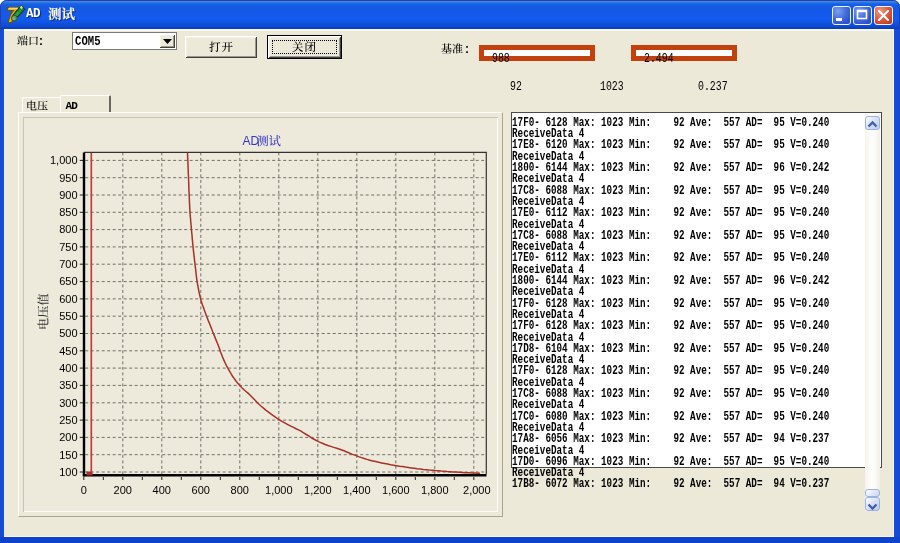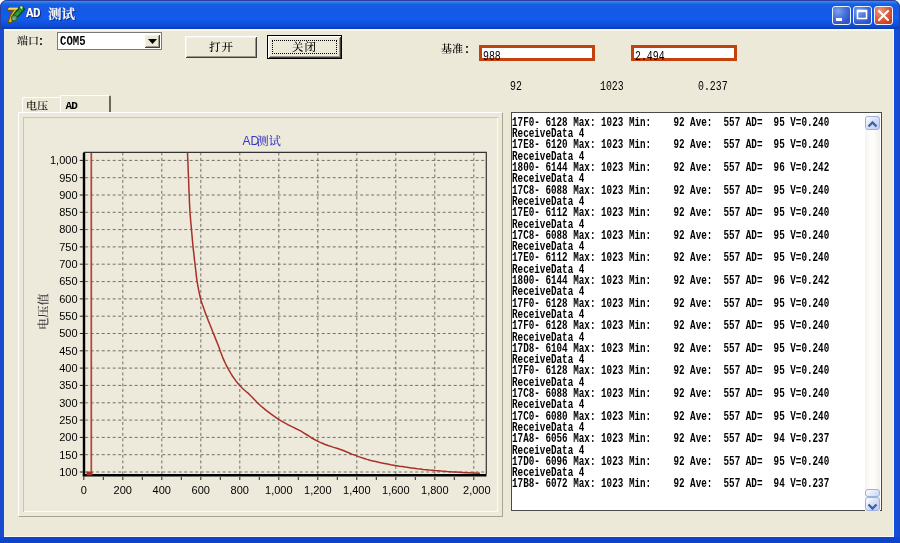--- a/index.html
+++ b/index.html
@@ -9,28 +9,28 @@
 .client{left:4px;top:29px;width:890px;height:508px;background:#ece9d8;border-top:2px solid #f8f7f2;border-right:1px solid #f8f7f2;border-bottom:1px solid #f8f7f2}
 .bL{left:0;top:29px;width:4px;height:514px;background:linear-gradient(90deg,#1a49c8,#0f4fe0)}
 .bR{left:894px;top:29px;width:6px;height:514px;background:linear-gradient(90deg,#0f4fe0,#1a49c8)}
 .bB{left:0;top:537px;width:900px;height:6px;background:#0f43cc}
 .capbtn{top:6px;width:19px;height:19px;border-radius:3px;border:1px solid #eef4fd}
 .mm{background:radial-gradient(circle at 30% 25%,#7da2ef 0%,#4a74dd 40%,#2e55cd 75%,#2a50c8 100%)}
 .cl{background:radial-gradient(circle at 30% 25%,#eb9c7e 0%,#dd6547 40%,#cc4424 75%,#b93a1c 100%)}
 .btn{background:#ece9d8;box-shadow:inset 1px 1px 0 #ffffff,inset -1px -1px 0 #404040,inset 2px 2px 0 #f3f1e6,inset -2px -2px 0 #9d998a;display:flex;align-items:center;justify-content:center}
 .btnd{border:1px solid #000;background:#ece9d8;box-shadow:inset 1px 1px 0 #ffffff,inset -1px -1px 0 #404040,inset 2px 2px 0 #f3f1e6,inset -2px -2px 0 #9d998a;display:flex;align-items:center;justify-content:center}
 .focus{position:absolute;left:4px;top:4px;right:4px;bottom:4px;border:1px dotted #000}
-.edit{background:#fff;border:3px solid #c2410c;font-family:"Liberation Mono",monospace;font-size:12.5px;color:#000;padding:2px 0 0 1px}
+.edit{background:#fff;border:5px solid #c2410c;font-family:"Liberation Mono",monospace;font-size:12.5px;color:#000;padding:2px 0 0 8px}
 .edit span{display:inline-block;transform:scaleX(0.79);transform-origin:0 0}
 .num{font-family:"Liberation Mono",monospace;font-size:12.5px;color:#000;transform:scaleX(0.79);transform-origin:0 0}
 .panel{left:18px;top:112px;width:485px;height:405px;background:#ece9d8;border-top:1px solid #fff;border-left:1px solid #fff;border-right:1px solid #a9a592;border-bottom:1px solid #a9a592}
 .chartbox{left:23px;top:117px;width:475px;height:395px;background:#edeadb;box-shadow:inset 1px 1px 0 #c9c5b5, inset -1px -1px 0 #fdfcf8}
 .tab1{left:22px;top:97px;width:38px;height:15px;background:#ece9d8;border-top:1px solid #fff;border-left:1px solid #fff;border-radius:2px 0 0 0}
 .tab2{left:60px;top:95px;width:51px;height:17px;background:#ece9d8;border-top:1px solid #fff;border-left:1px solid #fff;border-right:2px solid #6a675c;border-radius:2px 2px 0 0}
-.list{left:511px;top:112px;width:371px;height:399px;background:#fff;border:1px solid #4a4a4a}
+.list{left:511px;top:112px;width:371px;height:356px;background:#fff;border:1px solid #4a4a4a}
 .ltext{position:absolute;left:0.3px;top:4.9px;font-family:"Liberation Mono",monospace;font-size:12.5px;line-height:11.3px;white-space:nowrap;color:#000;font-weight:bold;transform:scaleX(0.742);transform-origin:0 0}
 .sb{position:absolute;right:1.5px;top:1px;width:15px;height:397px;background:linear-gradient(90deg,#f5f3ec,#fdfdfc 40%,#fdfdfc 60%,#f1efe7)}
 .sbtn{position:absolute;left:0px;width:15px;height:14px;border-radius:3px;border:1px solid #9cb1dd;background:linear-gradient(135deg,#fdfeff 0%,#d7e0f7 50%,#bccbf3 100%)}
 .thumb{position:absolute;left:0px;top:375px;width:15px;height:8px;border-radius:3px;border:1px solid #9cb1dd;background:linear-gradient(135deg,#fdfeff,#c7d4f5)}
 </style></head><body>
 <svg width="0" height="0" style="position:absolute">
     <defs>
       <path id="gm6d4b" d="M548 629 442 655C442 256 448 66 236 -65L250 -83C514 36 504 240 511 607C534 607 544 617 548 629ZM493 191 482 183C529 135 585 55 599 -9C678 -66 737 101 493 191ZM310 800V200H321C355 200 377 215 377 221V738H581V222H592C624 222 649 238 649 243V732C671 735 682 741 690 749L613 810L577 767H389ZM955 811 849 823V28C849 14 844 8 828 8C810 8 723 16 723 16V0C762 -5 784 -14 797 -26C810 -39 815 -58 817 -81C908 -72 918 -36 918 21V784C943 787 953 796 955 811ZM816 699 718 710V147H730C754 147 780 161 780 170V673C805 676 813 685 816 699ZM95 205C84 205 54 205 54 205V184C74 182 88 179 101 170C122 155 128 70 112 -32C115 -65 130 -82 149 -82C187 -82 209 -54 211 -10C215 75 183 120 182 167C181 192 187 224 193 255C202 304 258 524 287 643L269 646C135 261 135 261 120 227C111 205 107 205 95 205ZM44 603 34 596C68 565 108 511 120 467C195 418 256 565 44 603ZM109 831 100 823C138 791 184 736 197 689C277 637 335 796 109 831Z"></path>
       <path id="gm8bd5" d="M103 836 91 829C133 782 185 706 200 646C280 593 337 753 103 836ZM237 531C258 536 271 543 275 550L201 613L163 573H35L44 543H162V102C162 83 156 76 121 57L175 -36C185 -30 198 -17 204 4C277 82 338 157 370 197L361 208L237 120ZM767 823 649 836C649 755 650 678 652 604H308L316 574H654C666 307 706 93 836 -29C871 -65 933 -98 965 -67C976 -55 972 -33 946 11L963 168L951 170C938 128 920 81 908 55C899 36 895 35 881 49C772 145 739 343 732 574H946C960 574 971 579 974 590C944 617 899 653 887 663C935 670 952 764 795 810L785 804C811 772 841 718 847 676C858 667 870 663 880 662L833 604H732C730 666 731 730 732 795C757 798 766 810 767 823ZM590 469 548 414H321L329 385H451V101C386 85 332 72 300 67L345 -20C354 -16 362 -8 366 4C503 62 604 111 675 145L671 159L527 121V385H641C655 385 664 390 666 401C637 430 590 469 590 469Z"></path>
       <path id="gm7aef" d="M141 832 129 827C155 784 182 718 183 664C250 600 333 742 141 832ZM87 554 71 548C111 449 116 303 113 229C157 154 258 325 87 554ZM318 687 270 623H39L47 594H378C392 594 401 599 404 610C371 642 318 687 318 687ZM941 774 832 785V594H697V802C720 806 729 815 731 828L626 838V594H493V748C523 753 532 761 534 772L422 783V599C411 592 400 583 393 576L474 524L501 564H832V527H845C861 527 877 531 888 536L844 481H365L373 451H596C586 417 573 373 562 341H474L395 376V-77H407C438 -77 468 -60 468 -53V312H557V-34H566C597 -34 616 -20 616 -16V312H701V-11H711C741 -11 760 4 761 8V312H845V28C845 16 842 11 830 11C818 11 773 15 773 15V-1C798 -5 811 -13 820 -25C827 -36 829 -57 830 -80C909 -71 918 -38 918 19V301C937 305 951 312 957 319L871 383L836 341H596C624 371 657 415 684 451H947C961 451 970 456 973 467C942 496 891 536 890 536C899 540 904 544 904 547V747C930 750 939 760 941 774ZM28 121 79 22C89 26 97 36 101 48C225 113 316 169 381 212L378 225L248 182C284 293 320 423 342 515C365 516 376 525 379 539L268 561C256 449 237 294 219 174C140 149 69 130 28 121Z"></path>
@@ -84,21 +84,21 @@
 
 <div class="abs" style="left:16.5px;top:35px">
     <svg width="22" height="13" style="display:block">
       <g fill="#000">
         <use href="#gm7aef" transform="translate(0.0,9.7) scale(0.0110,-0.0110)"></use>
         <use href="#gm53e3" transform="translate(11.0,9.7) scale(0.0110,-0.0110)"></use>
       </g>
     </svg>
   </div>
 <div class="abs" style="left:39px;top:34px;font-size:12px;font-weight:bold">:</div>
-<div class="abs" style="left:57px;top:32px;width:105px;height:18px;background:#fff;border:1px solid #7c7a75">
+<div class="abs" style="left:72px;top:32px;width:105px;height:18px;background:#fff;border:1px solid #7c7a75">
   <div class="abs" style="left:2px;top:1.5px;font-family:'Liberation Mono',monospace;font-weight:bold;font-size:12.5px;transform:scaleX(0.85);transform-origin:0 0">COM5</div>
   <div class="abs btn" style="right:1px;top:1px;width:16px;height:14px">
       <svg width="9" height="5" viewBox="0 0 9 5">
         <path d="M0,0 h9 l-4.5,5 Z" fill="#000"></path>
       </svg>
     </div>
 </div>
 <div class="abs btn" style="left:185px;top:36px;width:72px;height:22px">
     <svg width="25" height="13" style="display:block">
       <g fill="#000">

